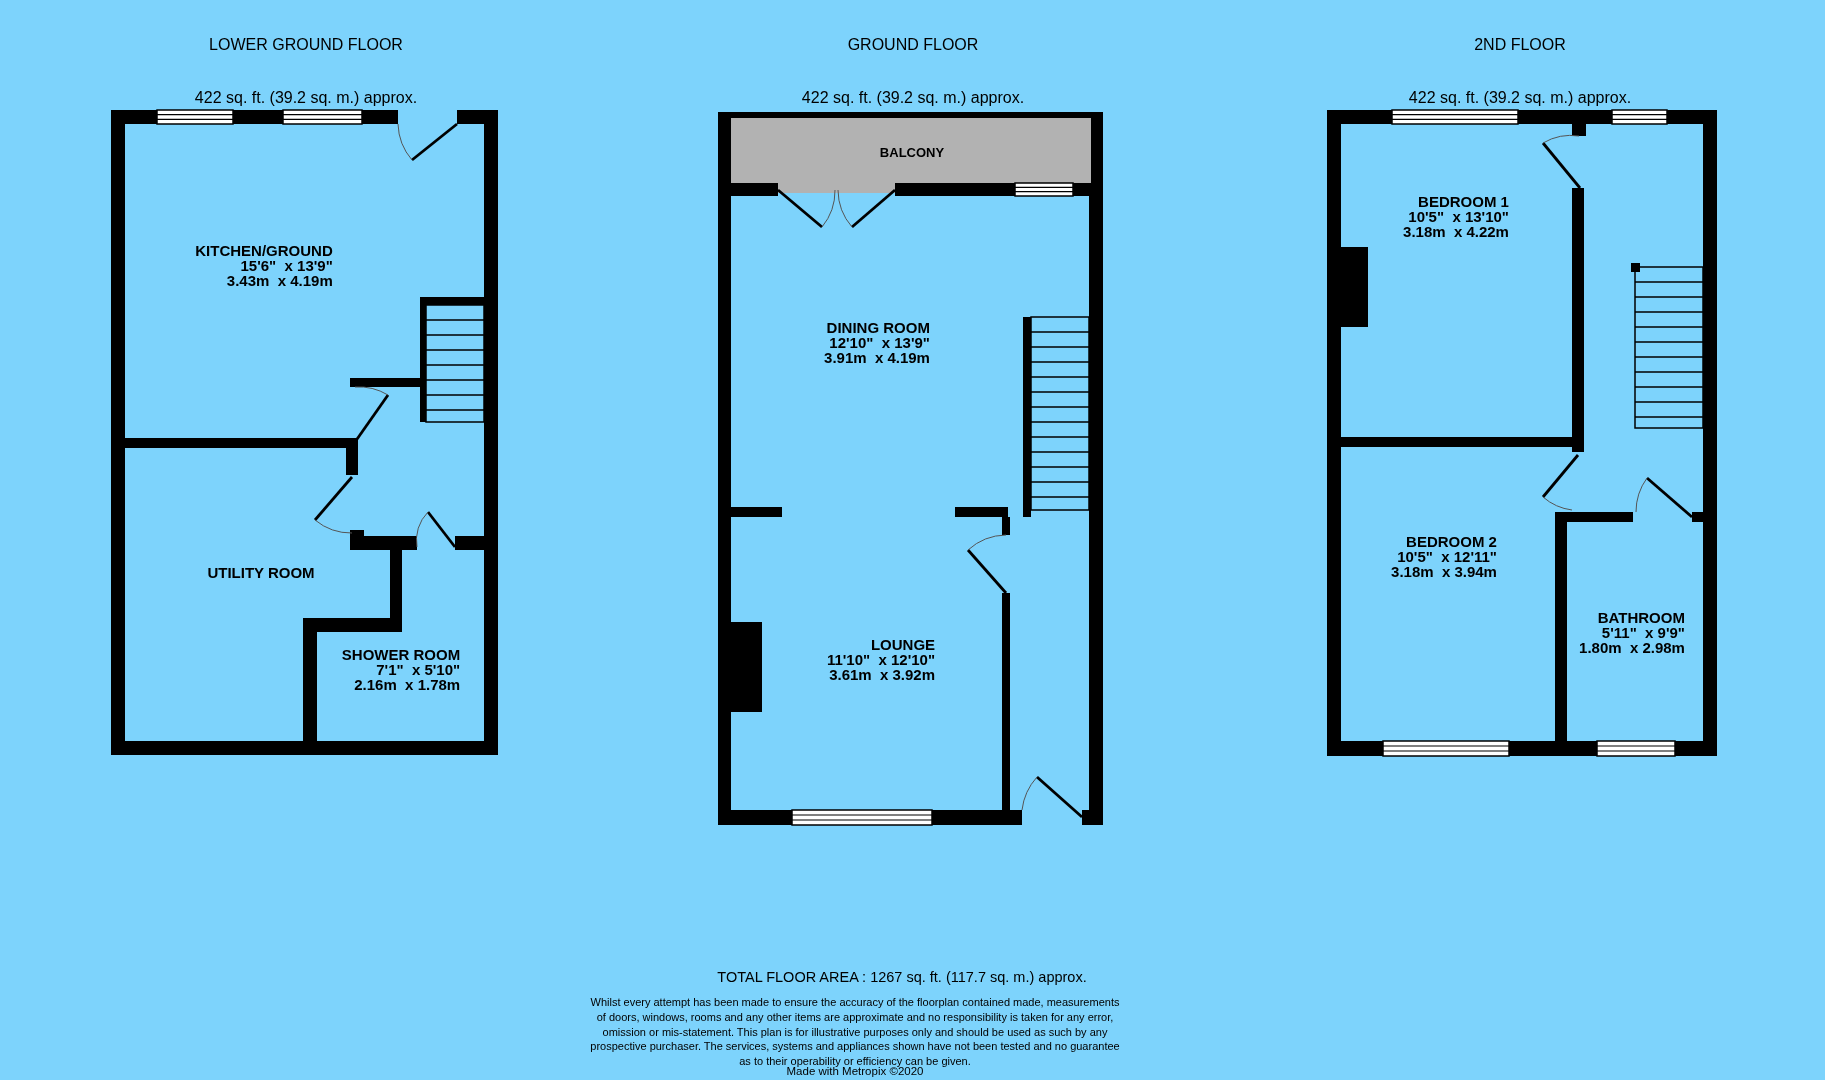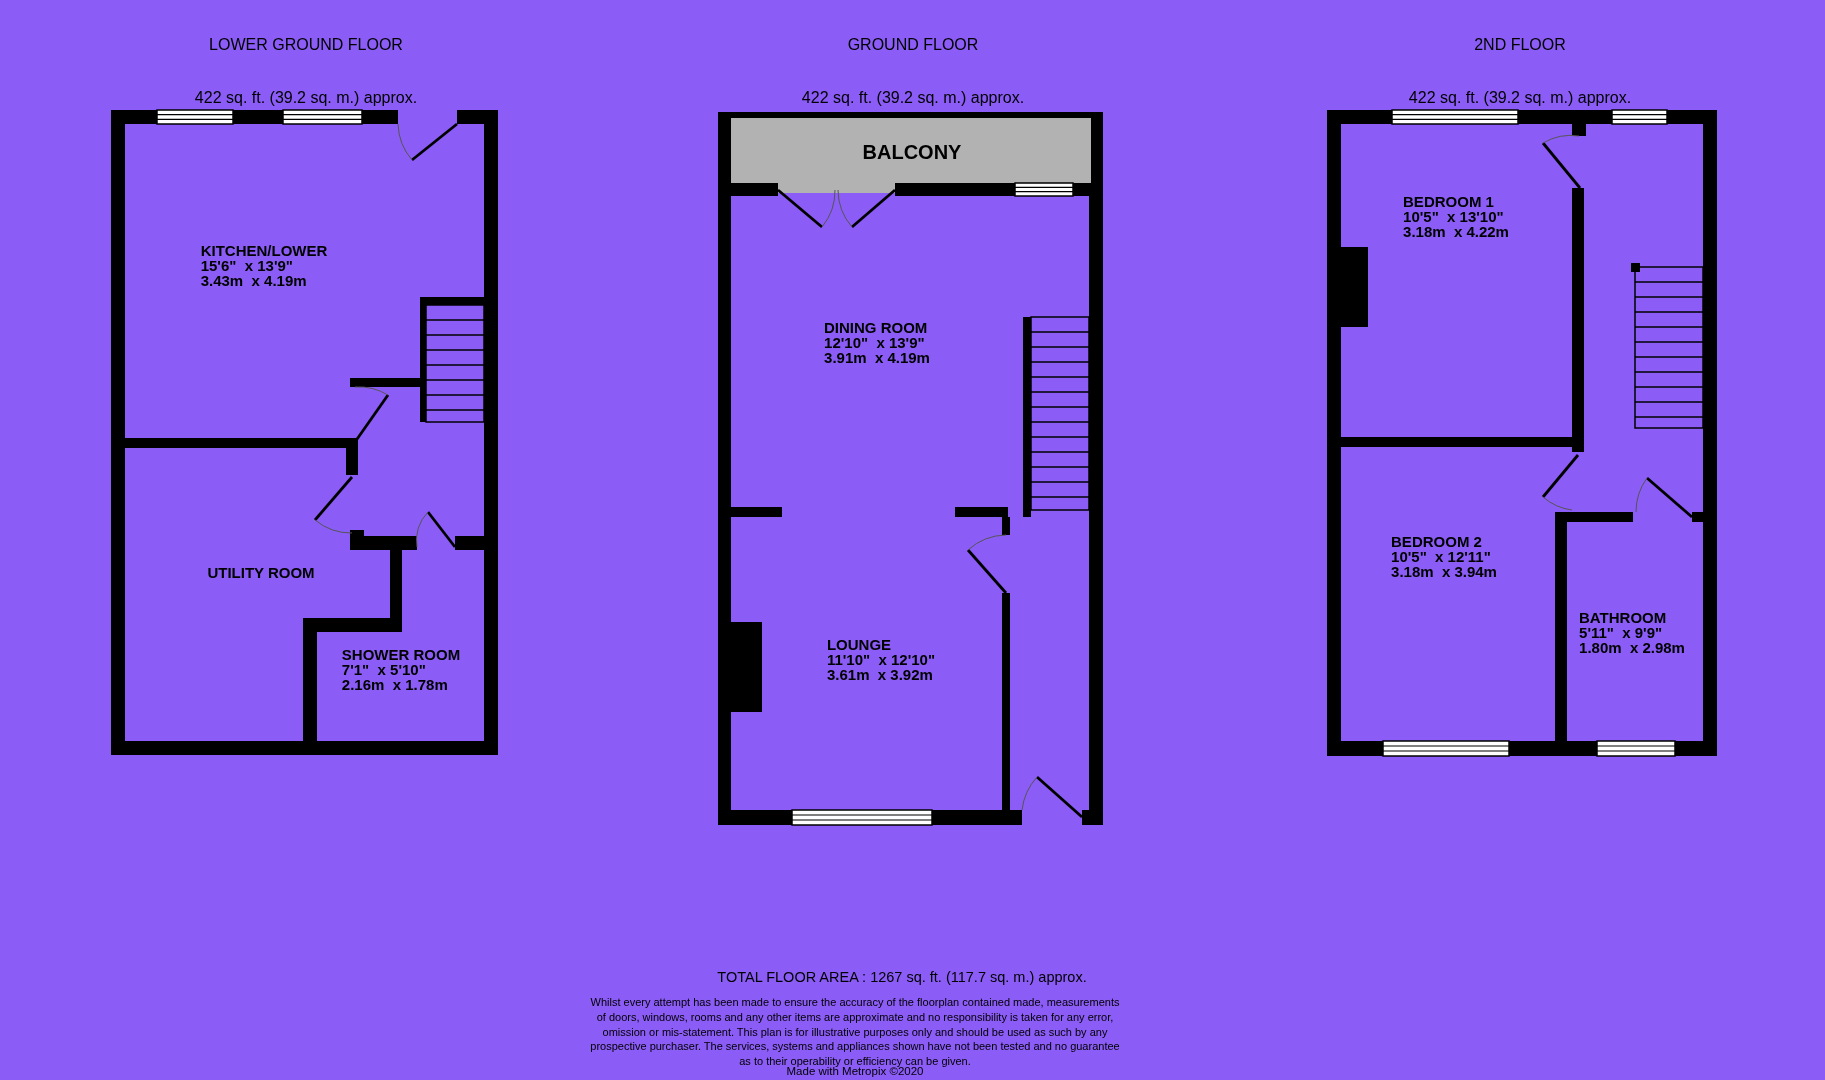--- a/index.html
+++ b/index.html
@@ -1,32 +1,32 @@
 <!DOCTYPE html>
 <html><head>
 <meta charset="utf-8">
 <style>
   html,body{margin:0;padding:0;background:#fff;}
   .canvas{
-    position:relative;width:1825px;height:1080px;background:#8b5cf6;overflow:hidden;
+    position:relative;width:1825px;height:1080px;background:#7dd3fc;overflow:hidden;
     font-family:"Liberation Sans",sans-serif;color:#000;
   }
   .floor-header{
     position:absolute;transform:translateX(-50%);text-align:center;
     font-size:16px;line-height:17.5px;white-space:pre;
   }
   .plan{position:absolute;}
   .room-label{
-    position:absolute;transform:translateX(-50%);text-align:left;
+    position:absolute;transform:translateX(-50%);text-align:right;
     font-weight:bold;font-size:15px;line-height:15px;
   }
   .room-label div{white-space:pre;}
   .balcony-label{
     position:absolute;transform:translateX(-50%);text-align:center;
-    font-weight:bold;font-size:20px;line-height:15px;white-space:pre;
+    font-weight:bold;font-size:13px;line-height:15px;white-space:pre;
   }
   .footer-total{
     position:absolute;transform:translateX(-50%);text-align:center;
     font-size:14.5px;white-space:pre;
   }
   .footer-disclaimer{
     position:absolute;transform:translateX(-50%);text-align:center;
     font-size:11px;line-height:14.8px;
   }
   .footer-disclaimer div{white-space:pre;}
@@ -211,21 +211,21 @@
       <path class="leaf" d="M258,355 L223,397"></path>
       <path class="swing" d="M223,397 A55,55 0 0 0 252,410"></path>
       <path class="leaf" d="M372,417 L327,378"></path>
       <path class="swing" d="M327,378 A58,58 0 0 0 316,412"></path>
     </g>
   </svg>
 
   <div class="balcony-label" style="left:912px;top:145px">BALCONY</div>
 
   <div class="room-label" style="left:264px;top:243px">
-    <div>KITCHEN/LOWER</div>
+    <div>KITCHEN/GROUND</div>
     <div>15'6"  x 13'9"</div>
     <div>3.43m  x 4.19m</div>
   </div>
   <div class="room-label" style="left:261px;top:565px">
     <div>UTILITY ROOM</div>
   </div>
   <div class="room-label" style="left:401px;top:647px">
     <div>SHOWER ROOM</div>
     <div>7'1"  x 5'10"</div>
     <div>2.16m  x 1.78m</div>

